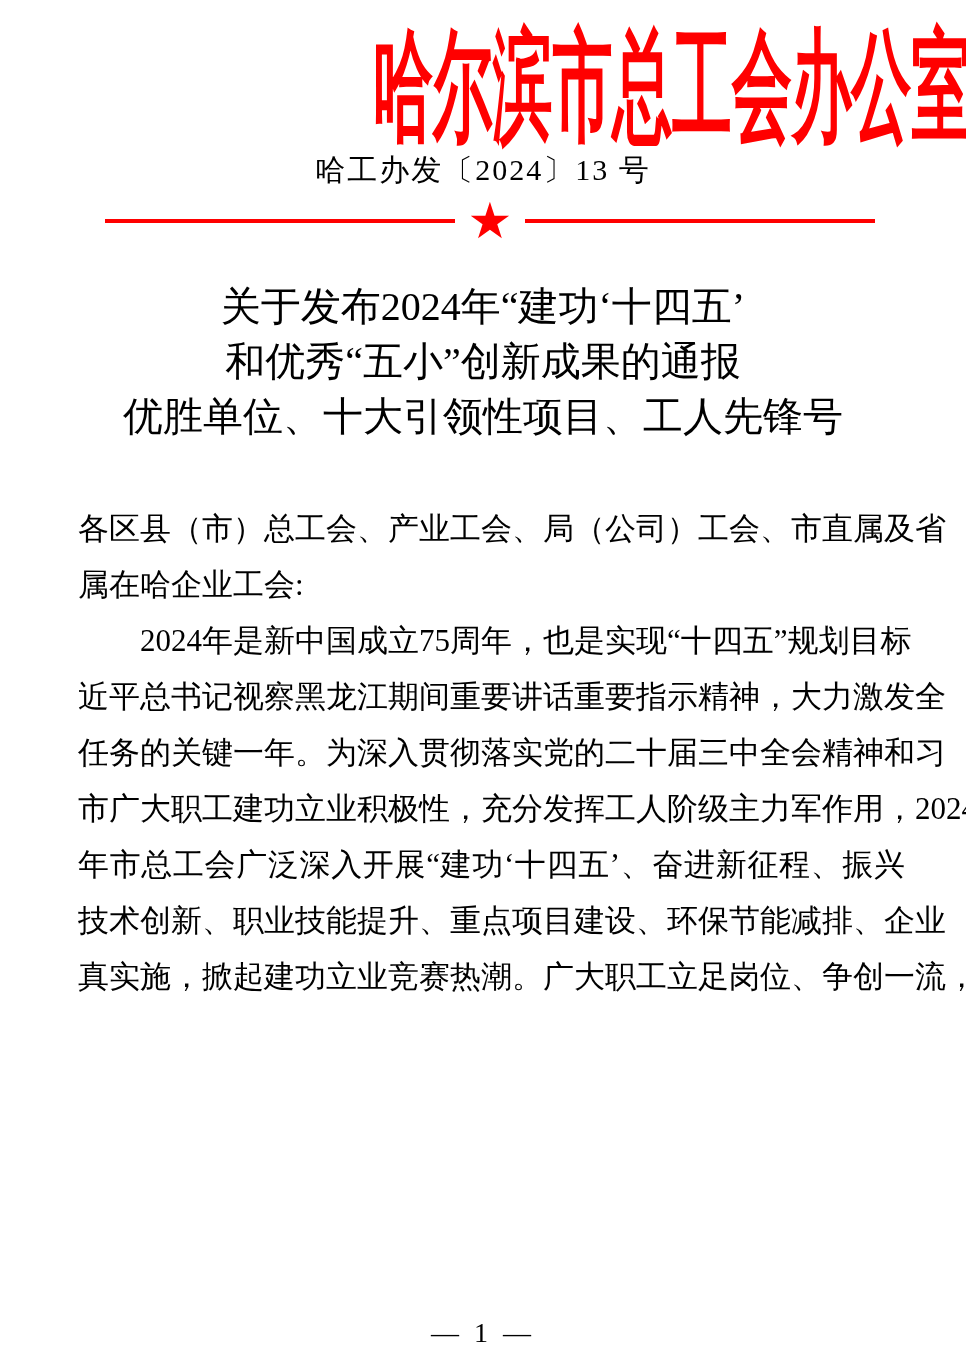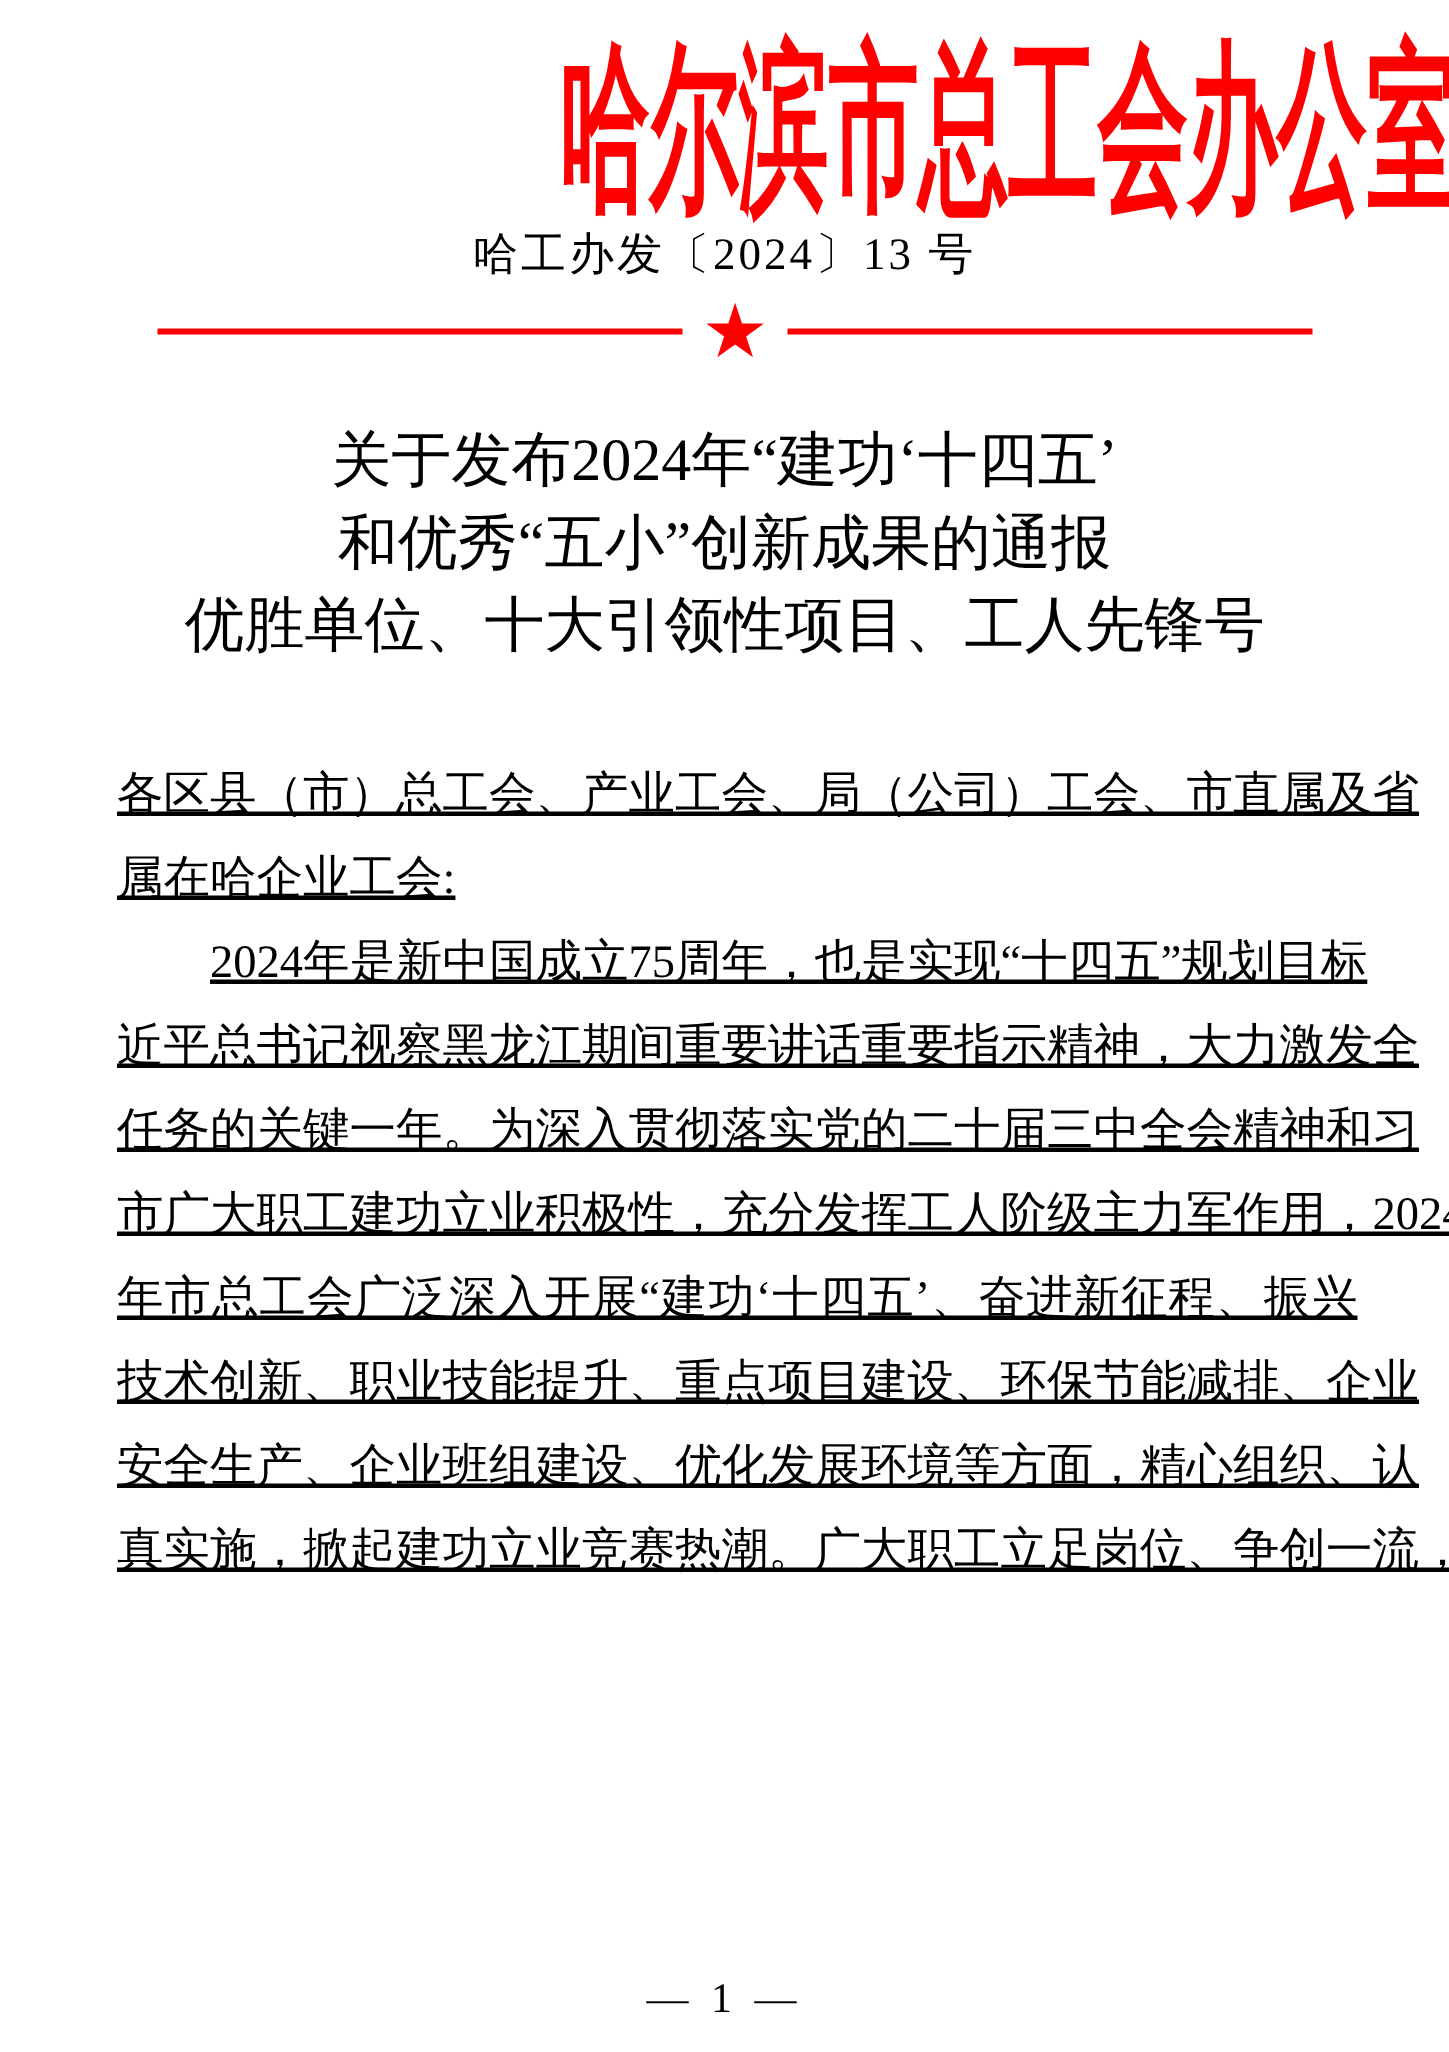--- a/index.html
+++ b/index.html
@@ -70,21 +70,20 @@
   .title-line {
     height: 55px;
     line-height: 55px;
     white-space: nowrap;
   }
   
   .doc-body {
     margin-top: 57px;
     padding: 0 61px 0 78px;
     font-size: 31px;
-    text-decoration: underline;
   }
   .body-line {
     height: 56px;
     line-height: 56px;
     text-align: justify;
     text-align-last: justify;
     white-space: nowrap;
   }
   .body-line.no-fill {
     text-align: center;
@@ -130,19 +129,18 @@
 
   <div class="doc-body" id="body-container">
       <div class="body-line">各区县（市）总工会、产业工会、局（公司）工会、市直属及省</div>
       <div class="body-line no-fill">属在哈企业工会:</div>
       <div class="body-line indent">2024年是新中国成立75周年，也是实现“十四五”规划目标</div>
       <div class="body-line">近平总书记视察黑龙江期间重要讲话重要指示精神，大力激发全</div>
       <div class="body-line">任务的关键一年。为深入贯彻落实党的二十届三中全会精神和习</div>
       <div class="body-line">市广大职工建功立业积极性，充分发挥工人阶级主力军作用，2024</div>
       <div class="body-line">年市总工会广泛深入开展“建功‘十四五’、奋进新征程、振兴</div>
       <div class="body-line">技术创新、职业技能提升、重点项目建设、环保节能减排、企业</div>
-      <div class="body-line">安全生产、企业班组建设、优化发展环境等方面，精心组织、认</div>
       <div class="body-line">真实施，掀起建功立业竞赛热潮。广大职工立足岗位、争创一流，</div>
     </div>
 
   <div class="page-number">— 1 —</div>
 
 </div>
 
 </body></html>

